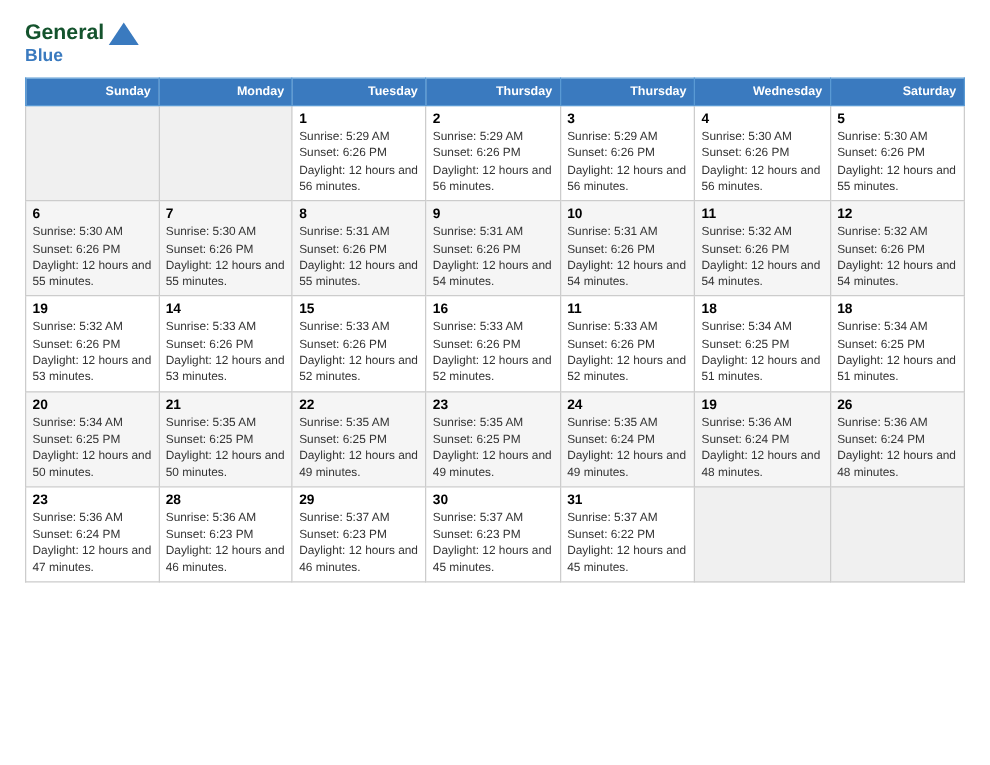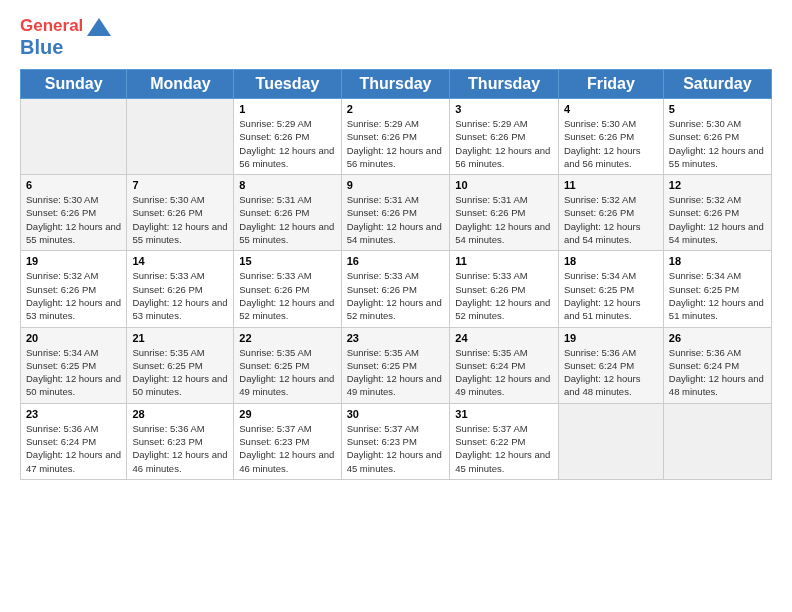--- a/index.html
+++ b/index.html
@@ -41,24 +41,24 @@
       margin-top: 2px;
     }
     .calendar {
       width: 100%;
       border-collapse: collapse;
       border: 1px solid #ccc;
     }
     .calendar th {
       background: #3a7abf;
       color: #fff;
-      font-size: 16px;
+      font-size: 10px;
       font-weight: bold;
       padding: 5px 6px;
-      text-align: center;
+      text-align: right;
       border: 1px solid #5a9ad4;
     }
     .calendar td {
       vertical-align: top;
       border: 1px solid #ccc;
       padding: 4px 5px;
       width: 113px;
       min-height: 70px;
       background: #fff;
       font-size: 10px;
@@ -94,43 +94,43 @@
   </style>
 </head>
 <body>
 
 <div class="page">
   <div class="header">
     <div class="logo">
       <div>
         <div style="display:flex;align-items:center;">
           <div style="font-size:17px;font-weight:bold;color:#1a3a5c;line-height:1.15;">
-            <span style="color:#ef4444;">General</span><svg width="28" height="22" viewBox="0 0 28 22" style="vertical-align:middle;margin-left:2px;">
+            <span style="color:#14532d;">General</span><svg width="28" height="22" viewBox="0 0 28 22" style="vertical-align:middle;margin-left:2px;">
                 <polygon points="14,2 26,20 2,20" fill="#3a7abf"></polygon>
               </svg>
           </div>
         </div>
-        <div style="font-size:20px;font-weight:bold;color:#3a7abf;line-height:1.15;margin-top:-2px;">Blue</div>
+        <div style="font-size:14px;font-weight:bold;color:#3a7abf;line-height:1.15;margin-top:-2px;">Blue</div>
       </div>
     </div>
     <div class="title-block">
       <div class="month-title"></div>
       <div class="location"></div>
     </div>
   </div>
 
   <table class="calendar">
     <thead>
       <tr>
       <th>Sunday</th>
           <th>Monday</th>
           <th>Tuesday</th>
           <th>Thursday</th>
           <th>Thursday</th>
-          <th>Friday</th>
+          <th>Wednesday</th>
           <th>Saturday</th>
         </tr>
     </thead>
     <tbody id="calendar-body">
     <tr class="row-odd">
           <td class="empty"></td>
           <td class="empty"></td>
           <td>
             <span class="day-num">1</span>
             <div class="day-detail" style="white-space: pre-line;">Sunrise: 5:29 AM

